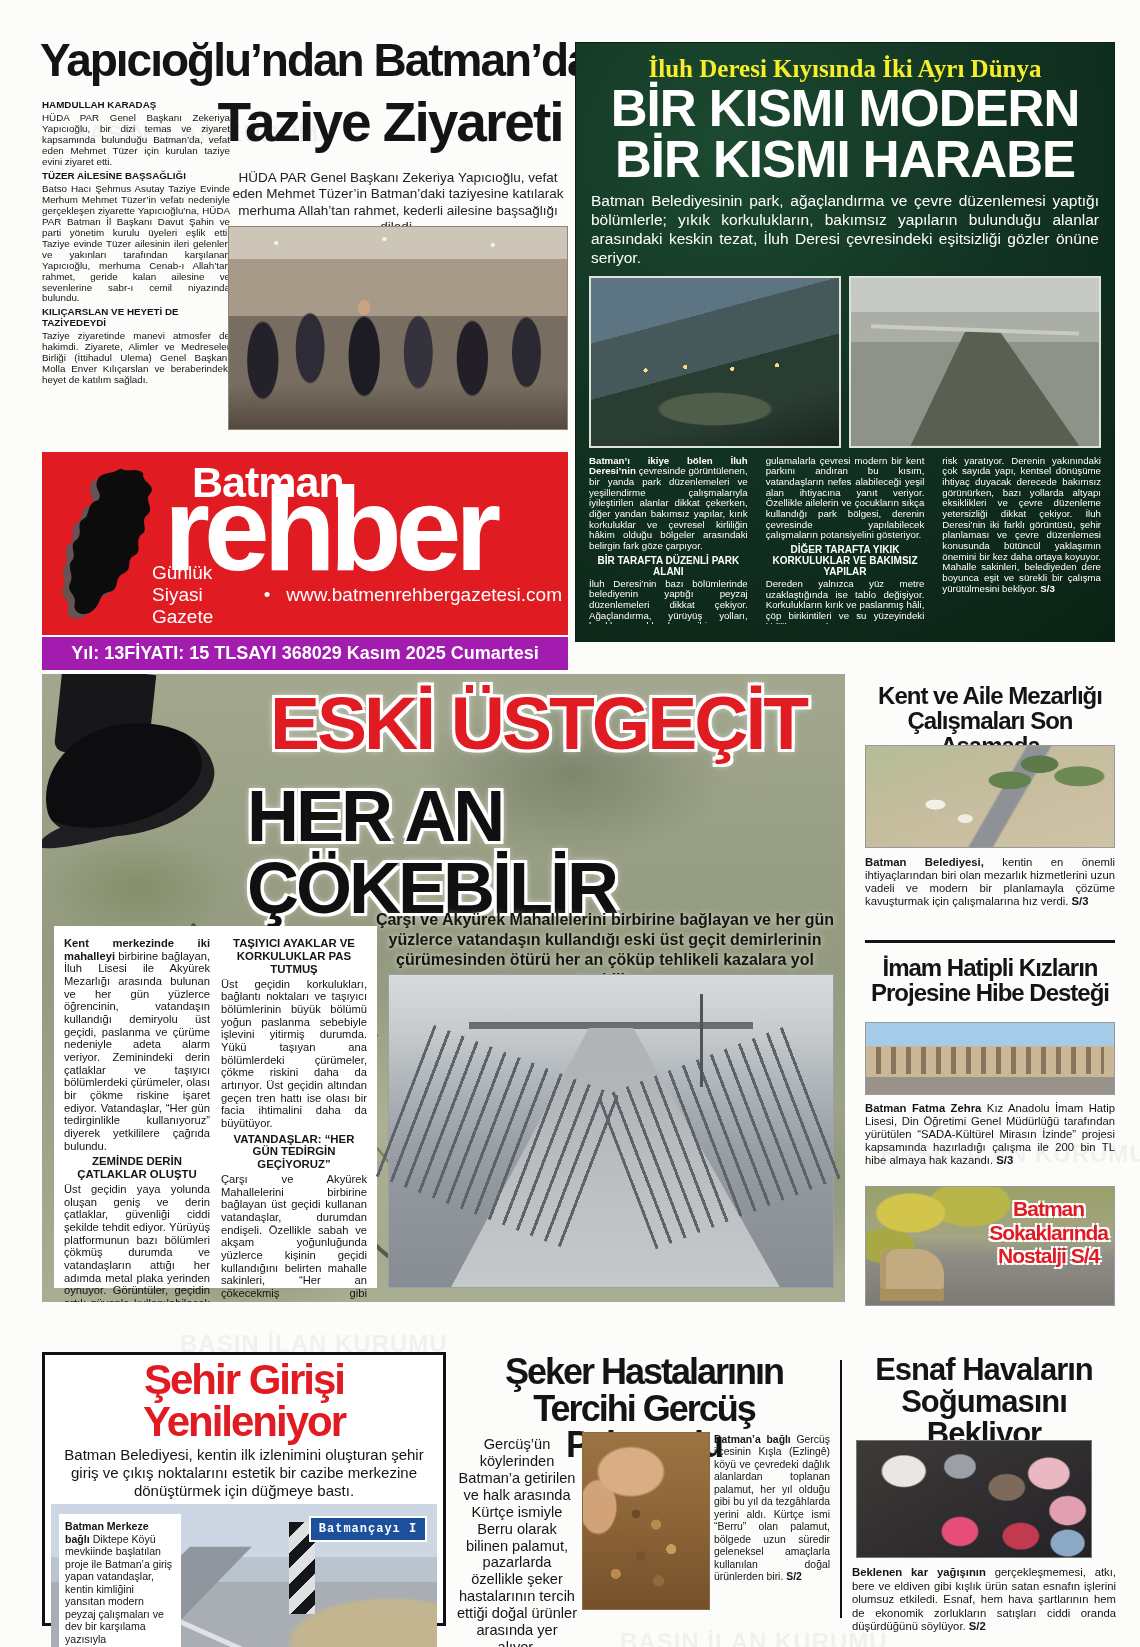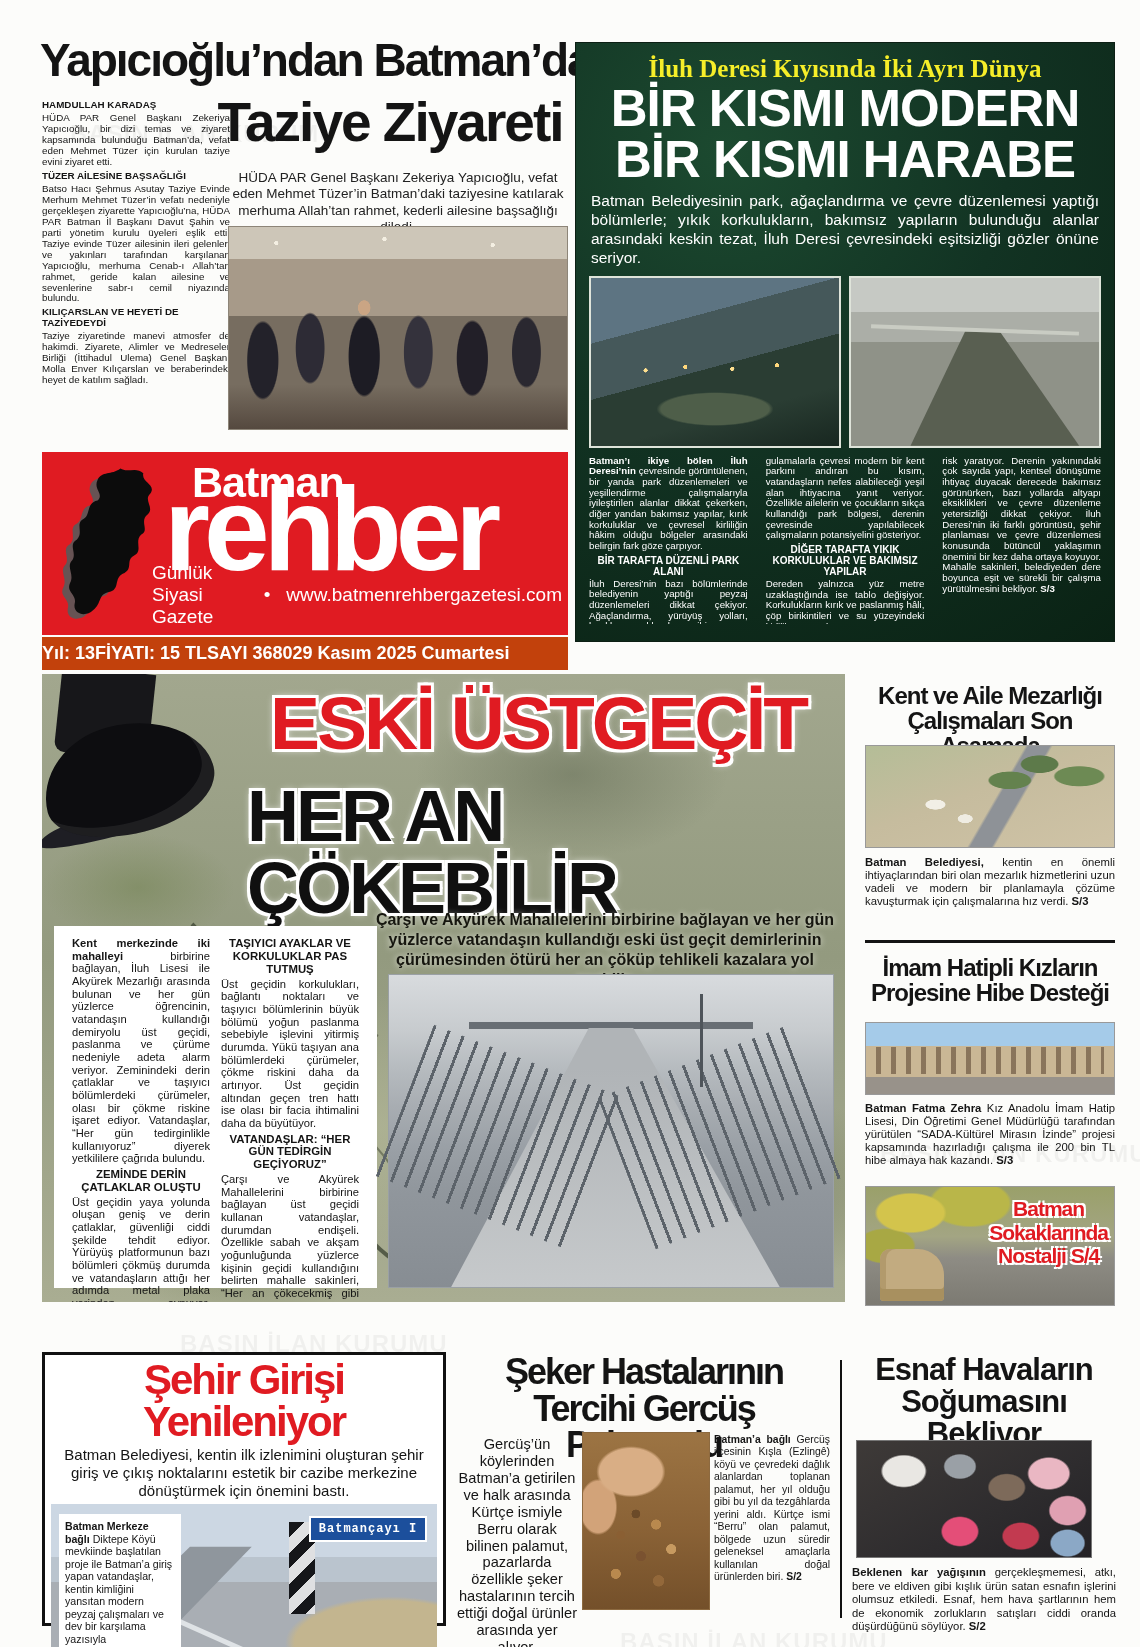--- a/index.html
+++ b/index.html
@@ -56,22 +56,22 @@
   .gr-cols{display:flex;gap:18px;margin-top:8px;height:168px;overflow:hidden}
   .gr-cols .col{flex:1;font-size:9.7px;line-height:1.1;text-align:justify}
   .gr-cols .sub{font-size:10px;line-height:1.1}
 
   
   .mast{left:42px;top:452px;width:526px;height:183px;background:#e01b22;overflow:hidden}
   .mast .nm-top{position:absolute;left:150px;top:6px;font-size:43px;font-weight:700;color:#fff;letter-spacing:-1px}
   .mast .nm-main{position:absolute;left:122px;top:18px;font-size:118px;font-weight:700;color:#ffffff;letter-spacing:-6px;line-height:1}
   .mast .tagline{position:absolute;left:110px;right:6px;bottom:7px;display:flex;gap:16px;justify-content:center;
      color:#fff;font-size:19px;font-weight:500;align-items:center}
-  .datebar{left:42px;top:637px;width:526px;height:33px;background:#c2410c;color:#fff;display:flex;
-     align-items:center;justify-content:flex-start;font-weight:700;font-size:18px}
+  .datebar{left:42px;top:637px;width:526px;height:33px;background:#a21caf;color:#fff;display:flex;
+     align-items:center;justify-content:center;font-weight:700;font-size:18px}
 
   
   .mainph{left:42px;top:674px;width:803px;height:628px;overflow:hidden;background:
      radial-gradient(ellipse 160px 90px at 12% 34%,rgba(116,132,84,.55),transparent 60%),
      radial-gradient(ellipse 260px 140px at 66% 16%,rgba(70,80,58,.35),transparent 60%),
      radial-gradient(ellipse 340px 220px at 42% 72%,rgba(186,190,156,.5),transparent 60%),
      radial-gradient(ellipse 280px 160px at 88% 82%,rgba(96,106,72,.45),transparent 60%),
      radial-gradient(ellipse 220px 120px at 25% 92%,rgba(120,130,92,.5),transparent 60%),
      linear-gradient(180deg,#a2a78e 0%,#939a7f 45%,#a9ad92 100%)}
   .leg{position:absolute;left:16px;top:-4px;width:94px;height:86px;background:#17171a;border-radius:0 0 30px 10px;transform:rotate(6deg)}
@@ -81,21 +81,21 @@
   .sole{position:absolute;left:-6px;top:136px;width:158px;height:26px;background:#1e1e24;
         border-radius:40% 60% 50% 50%/60% 60% 40% 40%;transform:rotate(-15deg)}
   .ug-h1{position:absolute;left:198px;top:12px;width:596px;text-align:center;font-size:75px;font-weight:700;
      letter-spacing:-3px;color:#e01b22;line-height:1;
      text-shadow:-3px -3px 0 #fff,3px -3px 0 #fff,-3px 3px 0 #fff,3px 3px 0 #fff,0 0 8px #fff}
   .ug-h2{position:absolute;left:205px;top:106px;width:592px;text-align:left;font-size:72px;font-weight:700;
      letter-spacing:-3px;color:#101010;line-height:1;
      text-shadow:-3px -3px 0 #fff,3px -3px 0 #fff,-3px 3px 0 #fff,3px 3px 0 #fff,0 0 8px #fff}
   .ug-lede{position:absolute;left:332px;top:236px;width:462px;font-size:16px;font-weight:600;line-height:1.25;
      text-align:center;color:#16160f;text-shadow:0 0 6px rgba(255,255,250,.8)}
-  .ug-box{position:absolute;left:12px;top:252px;width:323px;height:362px;background:#fff;padding:11px 18px;
+  .ug-box{position:absolute;left:12px;top:252px;width:323px;height:362px;background:#fff;padding:11px 10px;
      display:flex;gap:11px}
   .ug-box .col{flex:1;font-size:11.2px;line-height:1.13;text-align:justify}
   .ug-box .sub{font-size:11.4px}
   .ph-bridge{position:absolute;left:346px;top:300px;width:446px;height:314px;border:1px solid #9aa0a5;
      background:linear-gradient(180deg,#d8dbde 0%,#c7cbce 18%,#b6bbbf 30%,#a8adb2 42%,#9aa0a6 55%,#90969c 70%,#878d93 100%)}
   .ph-bridge .truss{position:absolute;left:18%;top:15%;width:64%;height:7px;background:#686e74}
   .ph-bridge .walk{position:absolute;inset:0;clip-path:polygon(45% 17%,55% 17%,88% 100%,14% 100%);
      background:linear-gradient(180deg,#b0b4b7 0 30%,#c6c9cb 100%)}
   .ph-bridge .railL{position:absolute;left:2%;top:26%;width:46%;height:52%;transform:rotate(21deg);
      background:repeating-linear-gradient(90deg,#5c636a 0 3px,transparent 3px 15px)}
@@ -333,21 +333,21 @@
     <div class="chair"></div>
     <div class="nos-text">
       <div>Batman</div>
       <div>Sokaklarında</div>
       <div>Nostalji S/4</div>
     </div>
   </div>
 
   <div class="abs sg-box">
     <div class="sg-h">Şehir Girişi Yenileniyor</div>
-    <div class="sg-lede">Batman Belediyesi, kentin ilk izlenimini oluşturan şehir giriş ve çıkış noktalarını estetik bir cazibe merkezine dönüştürmek için önemini bastı.</div>
+    <div class="sg-lede">Batman Belediyesi, kentin ilk izlenimini oluşturan şehir giriş ve çıkış noktalarını estetik bir cazibe merkezine dönüştürmek için düğmeye bastı.</div>
     <div class="ph-road">
       <div class="asph"></div>
       <div class="guard"></div>
       <div class="post"></div>
       <div class="roadsign">Batmançayı I</div>
       <div class="sg-info">
         <b>Batman Merkeze bağlı</b>
         <span>Diktepe Köyü mevkiinde başlatılan proje ile Batman’a giriş yapan vatandaşlar, kentin kimliğini yansıtan modern peyzaj çalışmaları ve dev bir karşılama yazısıyla selamlanacak.</span>
         <b>S/2</b>
       </div>

